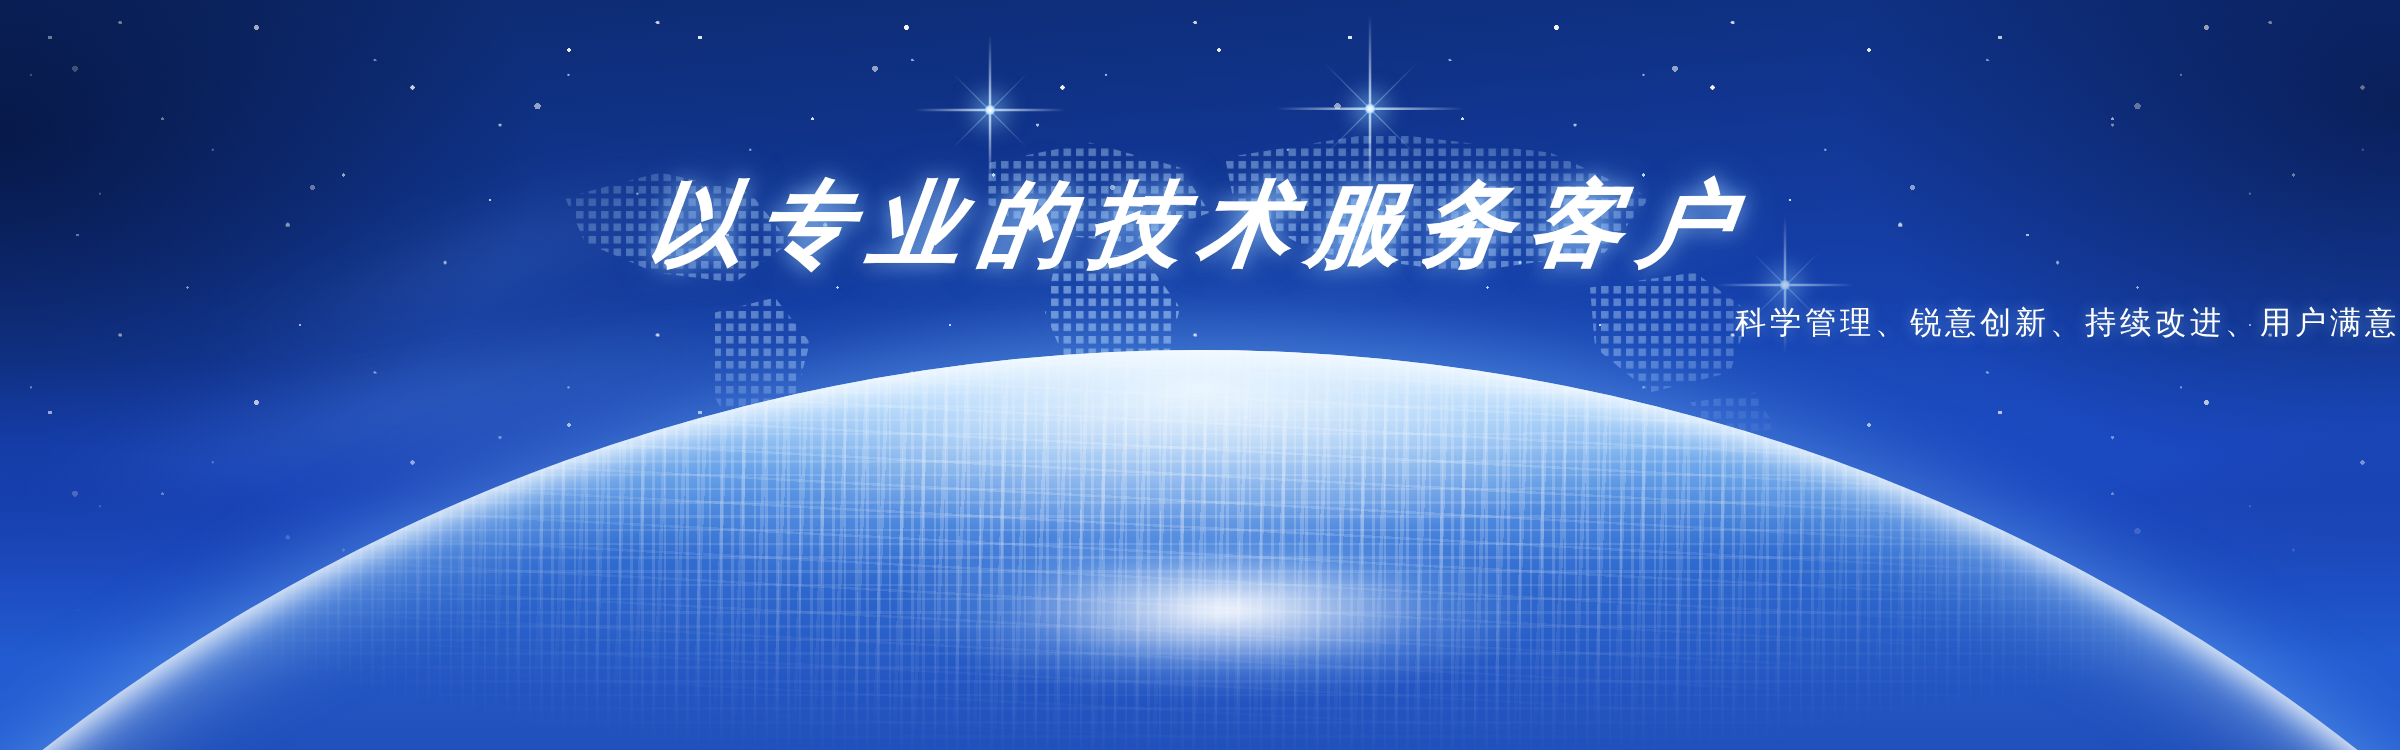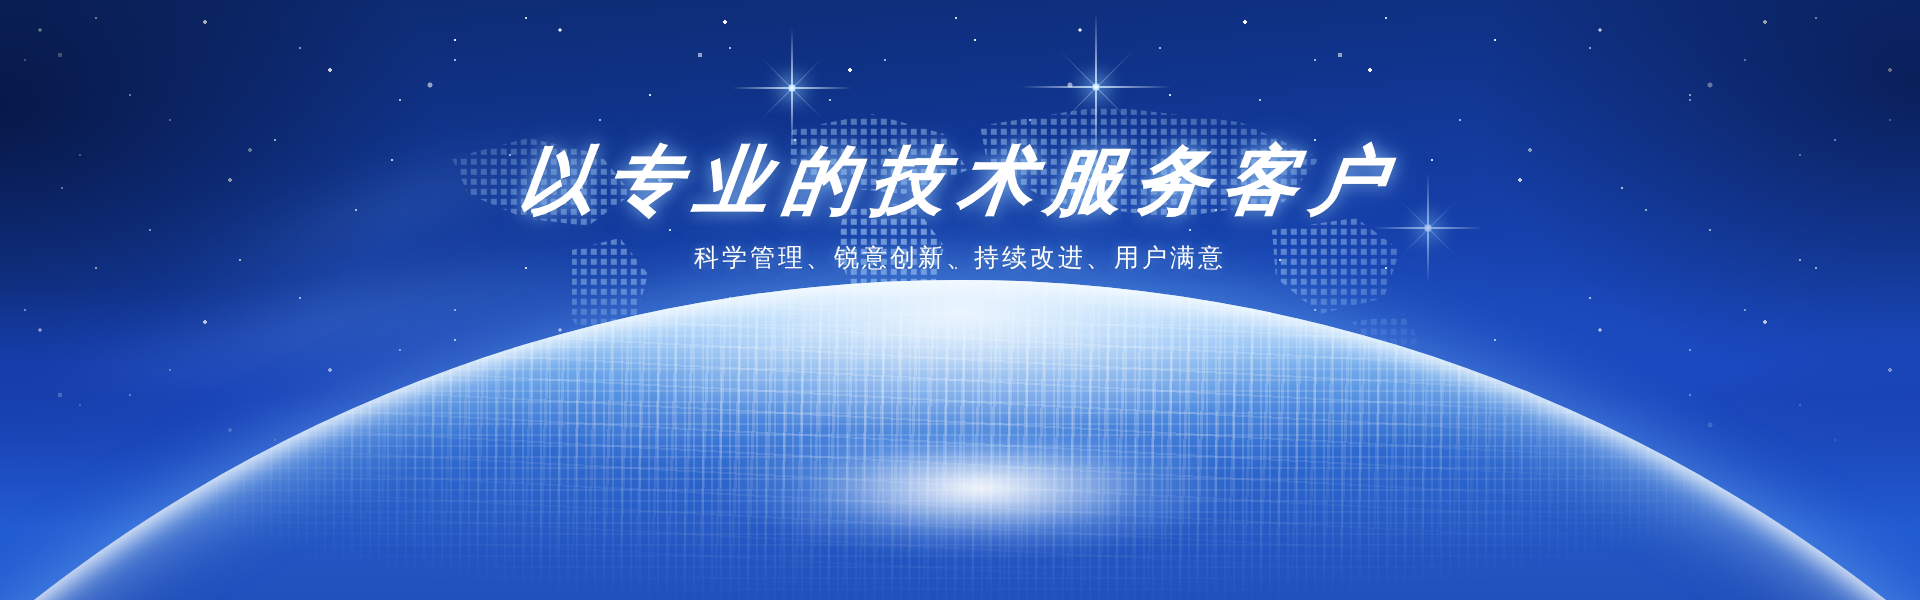--- a/index.html
+++ b/index.html
@@ -290,20 +290,21 @@
     white-space: nowrap;
   }
   .subline {
     margin: 22px 0 0 0;
     font-size: 25px;
     letter-spacing: 3px;
     color: #ffffff;
     font-weight: 400;
     text-shadow: 0 0 10px rgba(150,205,255,0.55), 0 1px 3px rgba(10,35,95,0.30);
     white-space: nowrap;
+    text-align: right;
   }
 </style>
 </head>
 <body>
 
 <div class="banner">
 
   <div class="sky-base"></div>
   <div class="nebula"></div>
   <div class="nebula2"></div>

